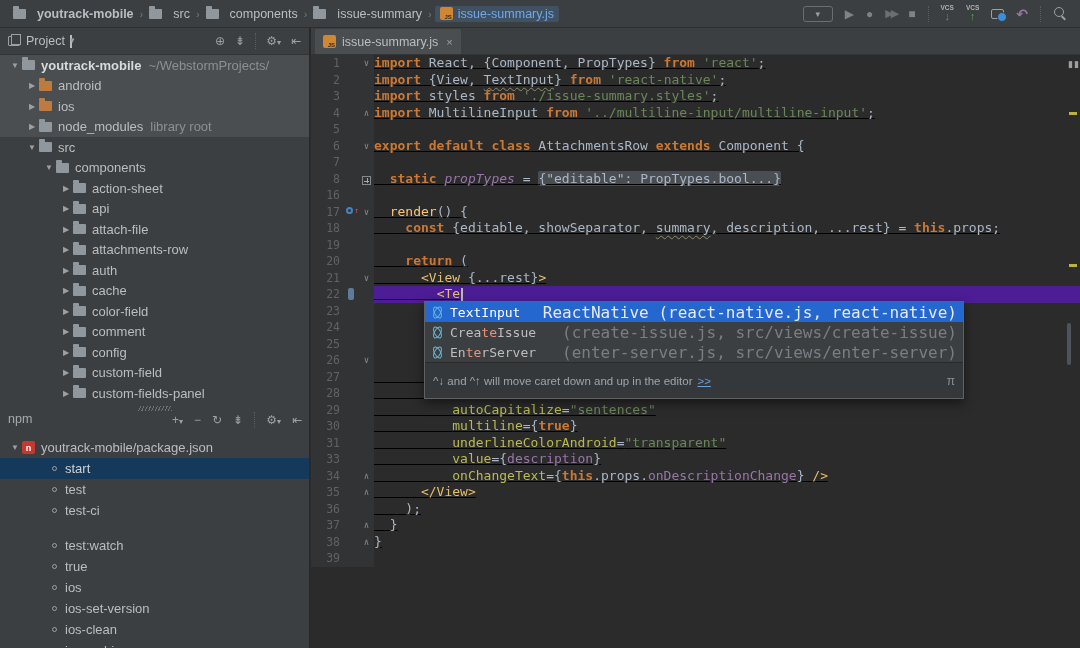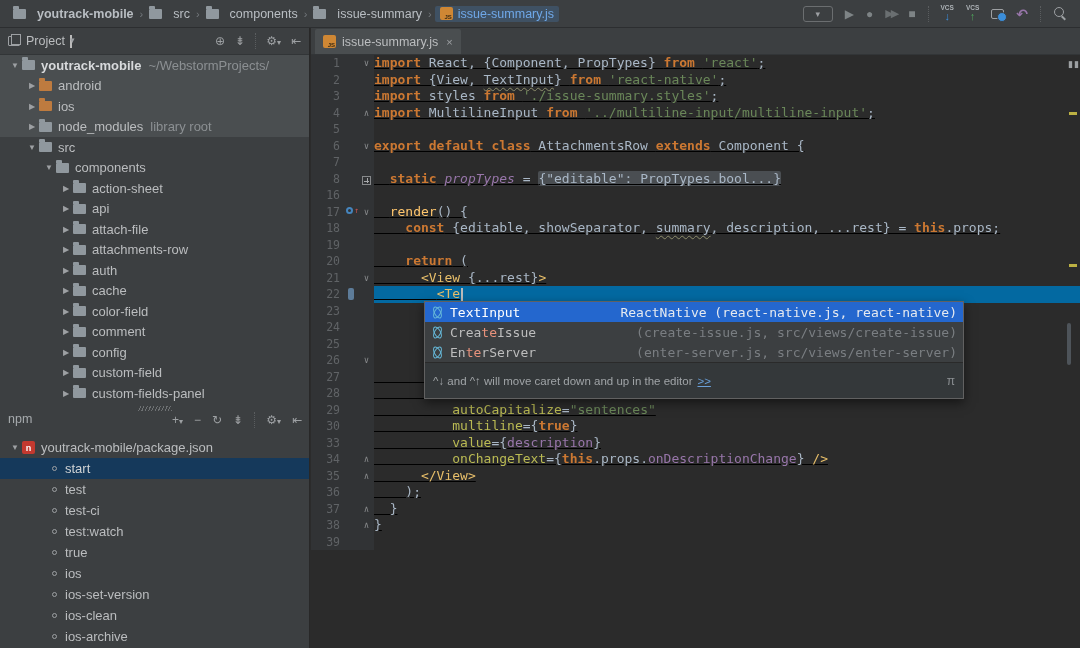--- a/index.html
+++ b/index.html
@@ -86,21 +86,21 @@
   .ic-js::after { content:"JS"; position:absolute; right:1px; bottom:0px; font-size:6px; font-weight:bold; color:#3B2A12; }
   .tab .close { color:#9DA0A3; font-size:11px; margin-left:2px; }
   .lines { position:absolute; left:0; top:27px; width:769px; }
   .eline { display:flex; height:16.5px; font-family:"DejaVu Sans Mono","Liberation Mono",monospace;
     font-size:13px; line-height:16.5px; white-space:pre; }
   .gnum { width:34px; flex:none; text-align:right; padding-right:5px; color:#606366; font-size:11.5px;
     background:#313335; }
   .gbadge { width:14px; flex:none; background:#313335; position:relative; }
   .gfold { width:15px; flex:none; background:#313335; color:#87898B; font-size:9px; text-align:center; }
   .gcode { flex:1;text-decoration:underline; }
-  .eline.cur .gcode { background:#0369a1; }
+  .eline.cur .gcode { background:#4c1d95; }
   .eline.cur .gbadge::after { content:""; position:absolute; left:3px; top:2px; width:6px; height:12px;
     background:#5D7C99; border-radius:2px; }
   .fplus { display:inline-block; width:9px; height:9px; border:1px solid #87898B; position:relative;
     vertical-align:middle; margin-top:3px; }
   .fplus::before { content:""; position:absolute; left:1px; top:3.5px; width:5px; height:1px; background:#A7A9AB; }
   .fplus::after  { content:""; position:absolute; left:3.5px; top:1px; width:1px; height:5px; background:#A7A9AB; }
   .ovr { position:absolute; left:1px; top:3px; width:7px; height:7px; border:2px solid #4585BE; border-radius:50%; }
   .ovr-arr { position:absolute; right:0px; top:-1px; color:#C75450; font-size:8px; }
   .caret { display:inline-block; width:2px; height:13px; background:#BBBBBB; vertical-align:middle; margin-left:1px; }
   .c-kw  { color:#CC7832; font-weight:bold; }
@@ -116,21 +116,21 @@
   .c-ul  { color:#A9B7C6; text-decoration:underline; text-decoration-style:wavy;
     text-decoration-color:#8C8C6B; text-decoration-thickness:1px; text-underline-offset:3px; }
 
   
   .popup { position:absolute; left:113px; top:273px; width:540px; background:#3C3F41;
     border:1px solid #616161; box-shadow:0 4px 10px rgba(0,0,0,.5); z-index:5; }
   .pop-row { height:20px; display:flex; align-items:center; padding:0 6px; gap:6px;
     font-family:"DejaVu Sans Mono","Liberation Mono",monospace; font-size:13px; color:#BDBDBD; }
   .pop-row .name { white-space:pre; }
   .pop-row .match { color:#E8927C; }
-  .pop-row .right { margin-left:auto; color:#7A7E82; font-size:13px; white-space:pre; }
+  .pop-row .right { margin-left:auto; color:#7A7E82; font-size:16px; white-space:pre; }
   .pop-row.sel { background:#2467CE; color:#FFFFFF; }
   .pop-row.sel .right { color:#E6EAF0; }
   .pop-row.sel .match { color:#FFFFFF; }
   .ic-atom { width:13px; height:13px; position:relative; display:inline-block; flex:none; }
   .ic-atom::before, .ic-atom::after { content:""; position:absolute; left:0; right:0; top:3px; bottom:3px;
     border:1px solid #66B8D8; border-radius:50%; }
   .ic-atom::before { transform:rotate(60deg); }
   .ic-atom::after  { transform:rotate(-60deg); }
   .pop-hint { height:36px; background:#34383A; border-top:1px solid #2A2A2A; display:flex;
     align-items:center; padding:0 8px; font-size:11.5px; color:#A0A4A7; gap:5px; }
@@ -325,21 +325,21 @@
           <span>start</span>
         </div>
         <div class="nrow" style="padding-left: 52px;">
           <span class="bullet"></span>
           <span>test</span>
         </div>
         <div class="nrow" style="padding-left: 52px;">
           <span class="bullet"></span>
           <span>test-ci</span>
         </div>
-        <div class="nrow" style="padding-left: 52px;">
+        <div class="nrow" style="padding-left: 52px; margin-top: 14px;">
           <span class="bullet"></span>
           <span>test:watch</span>
         </div>
         <div class="nrow" style="padding-left: 52px;">
           <span class="bullet"></span>
           <span>true</span>
         </div>
         <div class="nrow" style="padding-left: 52px;">
           <span class="bullet"></span>
           <span>ios</span>
@@ -384,20 +384,21 @@
         <div class="eline"><span class="gnum">21</span><span class="gbadge"></span><span class="gfold">∨</span><span class="gcode"><span class="c-pl">      </span><span class="c-tag">&lt;View</span><span class="c-pl"> {...rest}</span><span class="c-tag">&gt;</span></span></div>
         <div class="eline cur"><span class="gnum">22</span><span class="gbadge"></span><span class="gfold"></span><span class="gcode"><span class="c-pl">        </span><span class="c-tag">&lt;Te</span><span class="caret"></span></span></div>
         <div class="eline"><span class="gnum">23</span><span class="gbadge"></span><span class="gfold"></span><span class="gcode"></span></div>
         <div class="eline"><span class="gnum">24</span><span class="gbadge"></span><span class="gfold"></span><span class="gcode"></span></div>
         <div class="eline"><span class="gnum">25</span><span class="gbadge"></span><span class="gfold"></span><span class="gcode"></span></div>
         <div class="eline"><span class="gnum">26</span><span class="gbadge"></span><span class="gfold">∨</span><span class="gcode"></span></div>
         <div class="eline"><span class="gnum">27</span><span class="gbadge"></span><span class="gfold"></span><span class="gcode"><span class="c-pl">          </span><span class="c-attr">maxInputHeight</span><span class="c-pl">={</span><span class="c-num">0</span><span class="c-pl">}</span></span></div>
         <div class="eline"><span class="gnum">28</span><span class="gbadge"></span><span class="gfold"></span><span class="gcode"><span class="c-pl">          </span><span class="c-attr">editable</span><span class="c-pl">={</span><span class="c-fld">editable</span><span class="c-pl">}</span></span></div>
         <div class="eline"><span class="gnum">29</span><span class="gbadge"></span><span class="gfold"></span><span class="gcode"><span class="c-pl">          </span><span class="c-attr">autoCapitalize</span><span class="c-pl">=</span><span class="c-str">"sentences"</span></span></div>
         <div class="eline"><span class="gnum">30</span><span class="gbadge"></span><span class="gfold"></span><span class="gcode"><span class="c-pl">          </span><span class="c-attr">multiline</span><span class="c-pl">={</span><span class="c-kw">true</span><span class="c-pl">}</span></span></div>
+        <div class="eline"><span class="gnum">31</span><span class="gbadge"></span><span class="gfold"></span><span class="gcode"><span class="c-pl">          </span><span class="c-attr">underlineColorAndroid</span><span class="c-pl">=</span><span class="c-str">"transparent"</span></span></div>
         <div class="eline"><span class="gnum">33</span><span class="gbadge"></span><span class="gfold"></span><span class="gcode"><span class="c-pl">          </span><span class="c-attr">value</span><span class="c-pl">={</span><span class="c-fld">description</span><span class="c-pl">}</span></span></div>
         <div class="eline"><span class="gnum">34</span><span class="gbadge"></span><span class="gfold">∧</span><span class="gcode"><span class="c-pl">          </span><span class="c-attr">onChangeText</span><span class="c-pl">={</span><span class="c-kw">this</span><span class="c-pl">.props.</span><span class="c-fld">onDescriptionChange</span><span class="c-pl">} </span><span class="c-tag">/&gt;</span></span></div>
         <div class="eline"><span class="gnum">35</span><span class="gbadge"></span><span class="gfold">∧</span><span class="gcode"><span class="c-pl">      </span><span class="c-tag">&lt;/View&gt;</span></span></div>
         <div class="eline"><span class="gnum">36</span><span class="gbadge"></span><span class="gfold"></span><span class="gcode"><span class="c-pl">    );</span></span></div>
         <div class="eline"><span class="gnum">37</span><span class="gbadge"></span><span class="gfold">∧</span><span class="gcode"><span class="c-pl">  }</span></span></div>
         <div class="eline"><span class="gnum">38</span><span class="gbadge"></span><span class="gfold">∧</span><span class="gcode"><span class="c-pl">}</span></span></div>
         <div class="eline"><span class="gnum">39</span><span class="gbadge"></span><span class="gfold"></span><span class="gcode"></span></div>
       </div>
 
     <div class="popup" id="popup">

